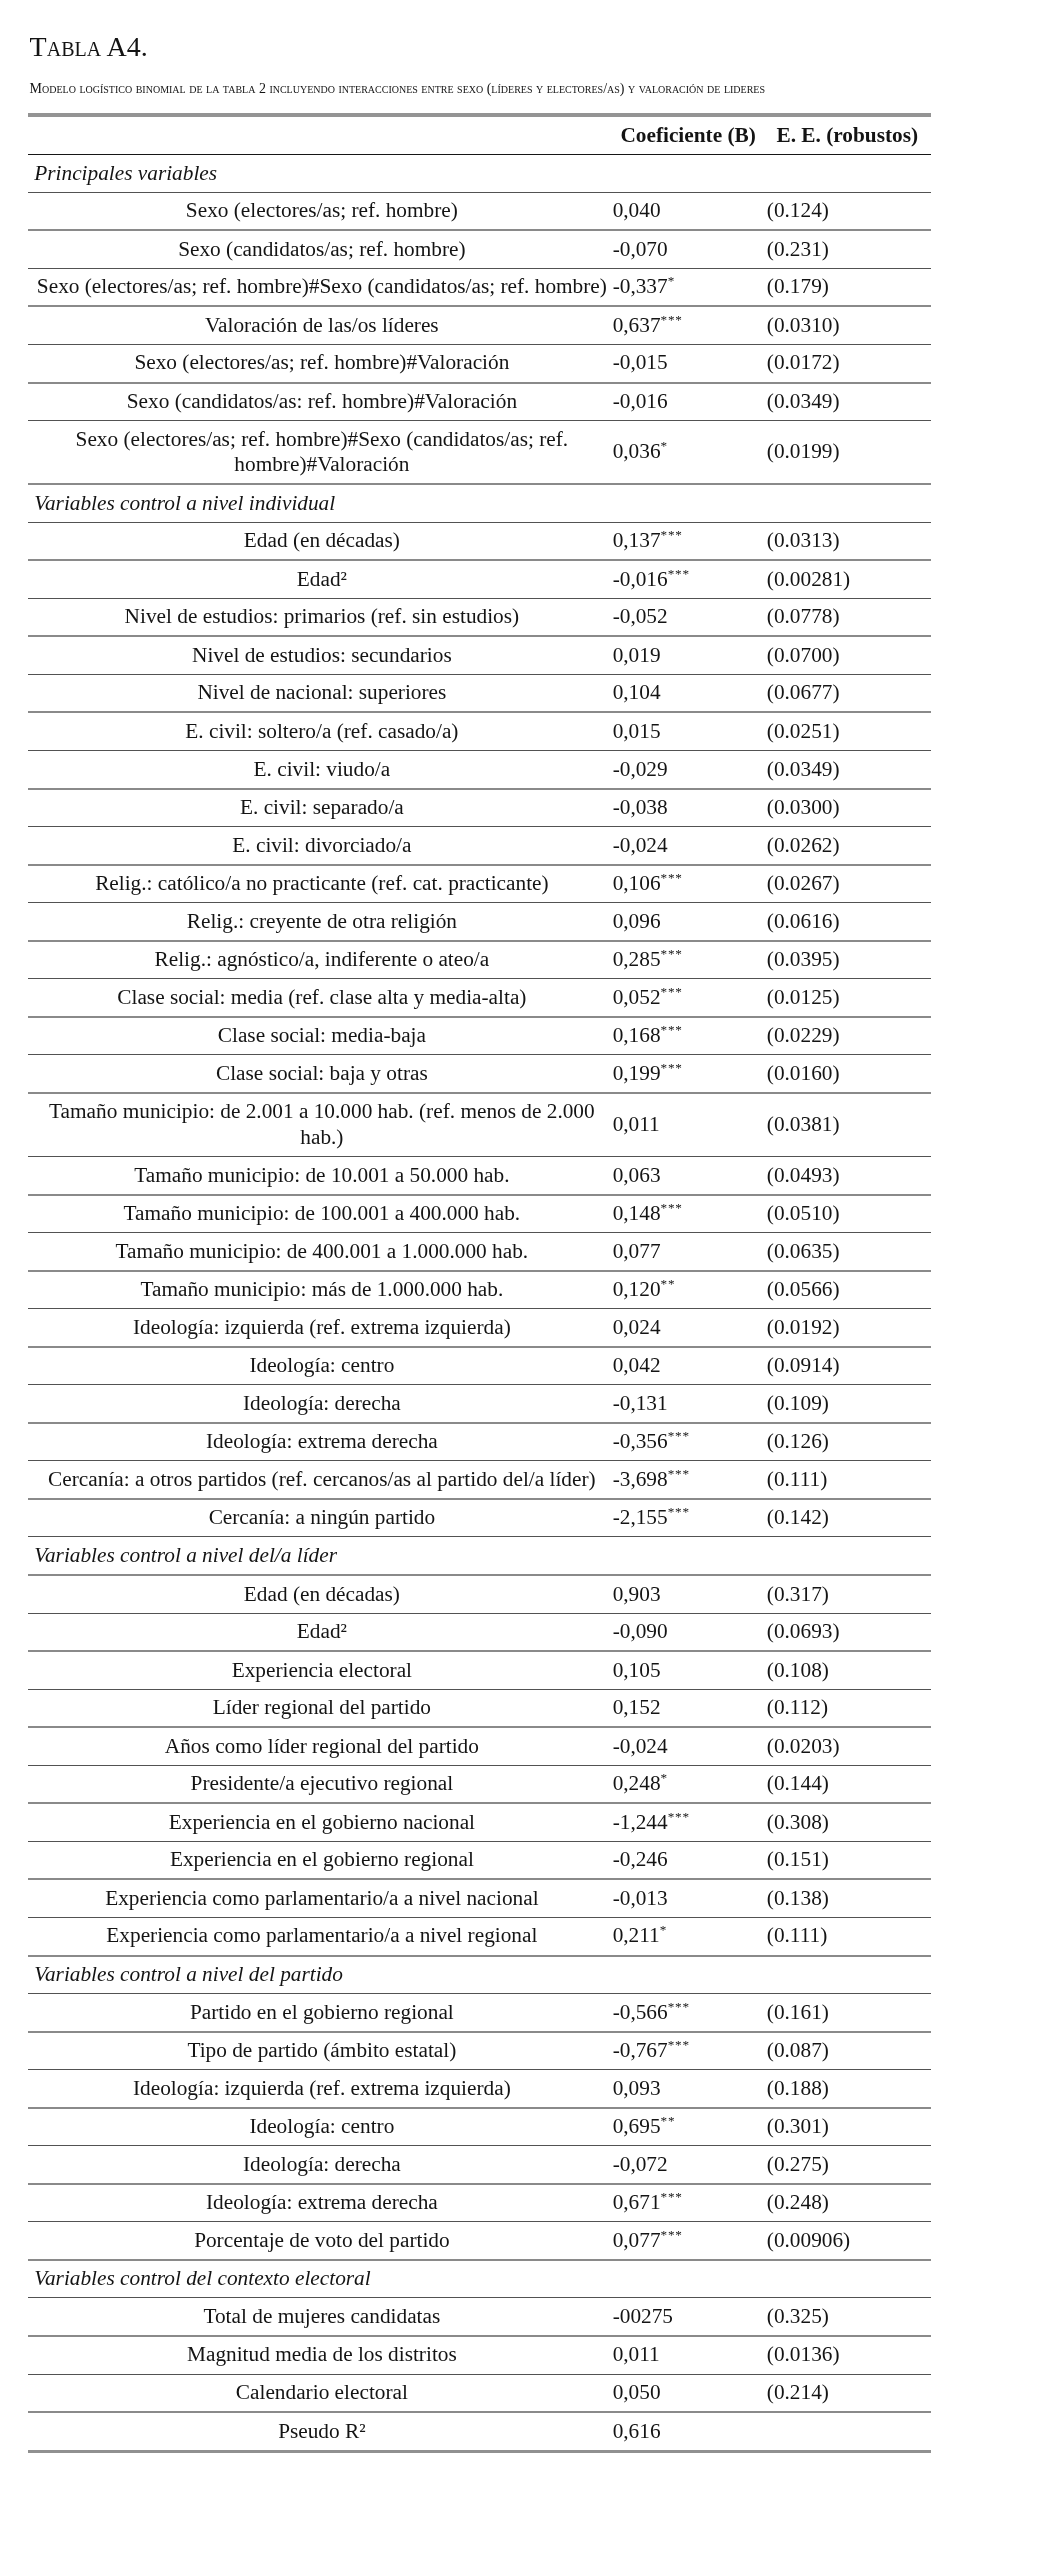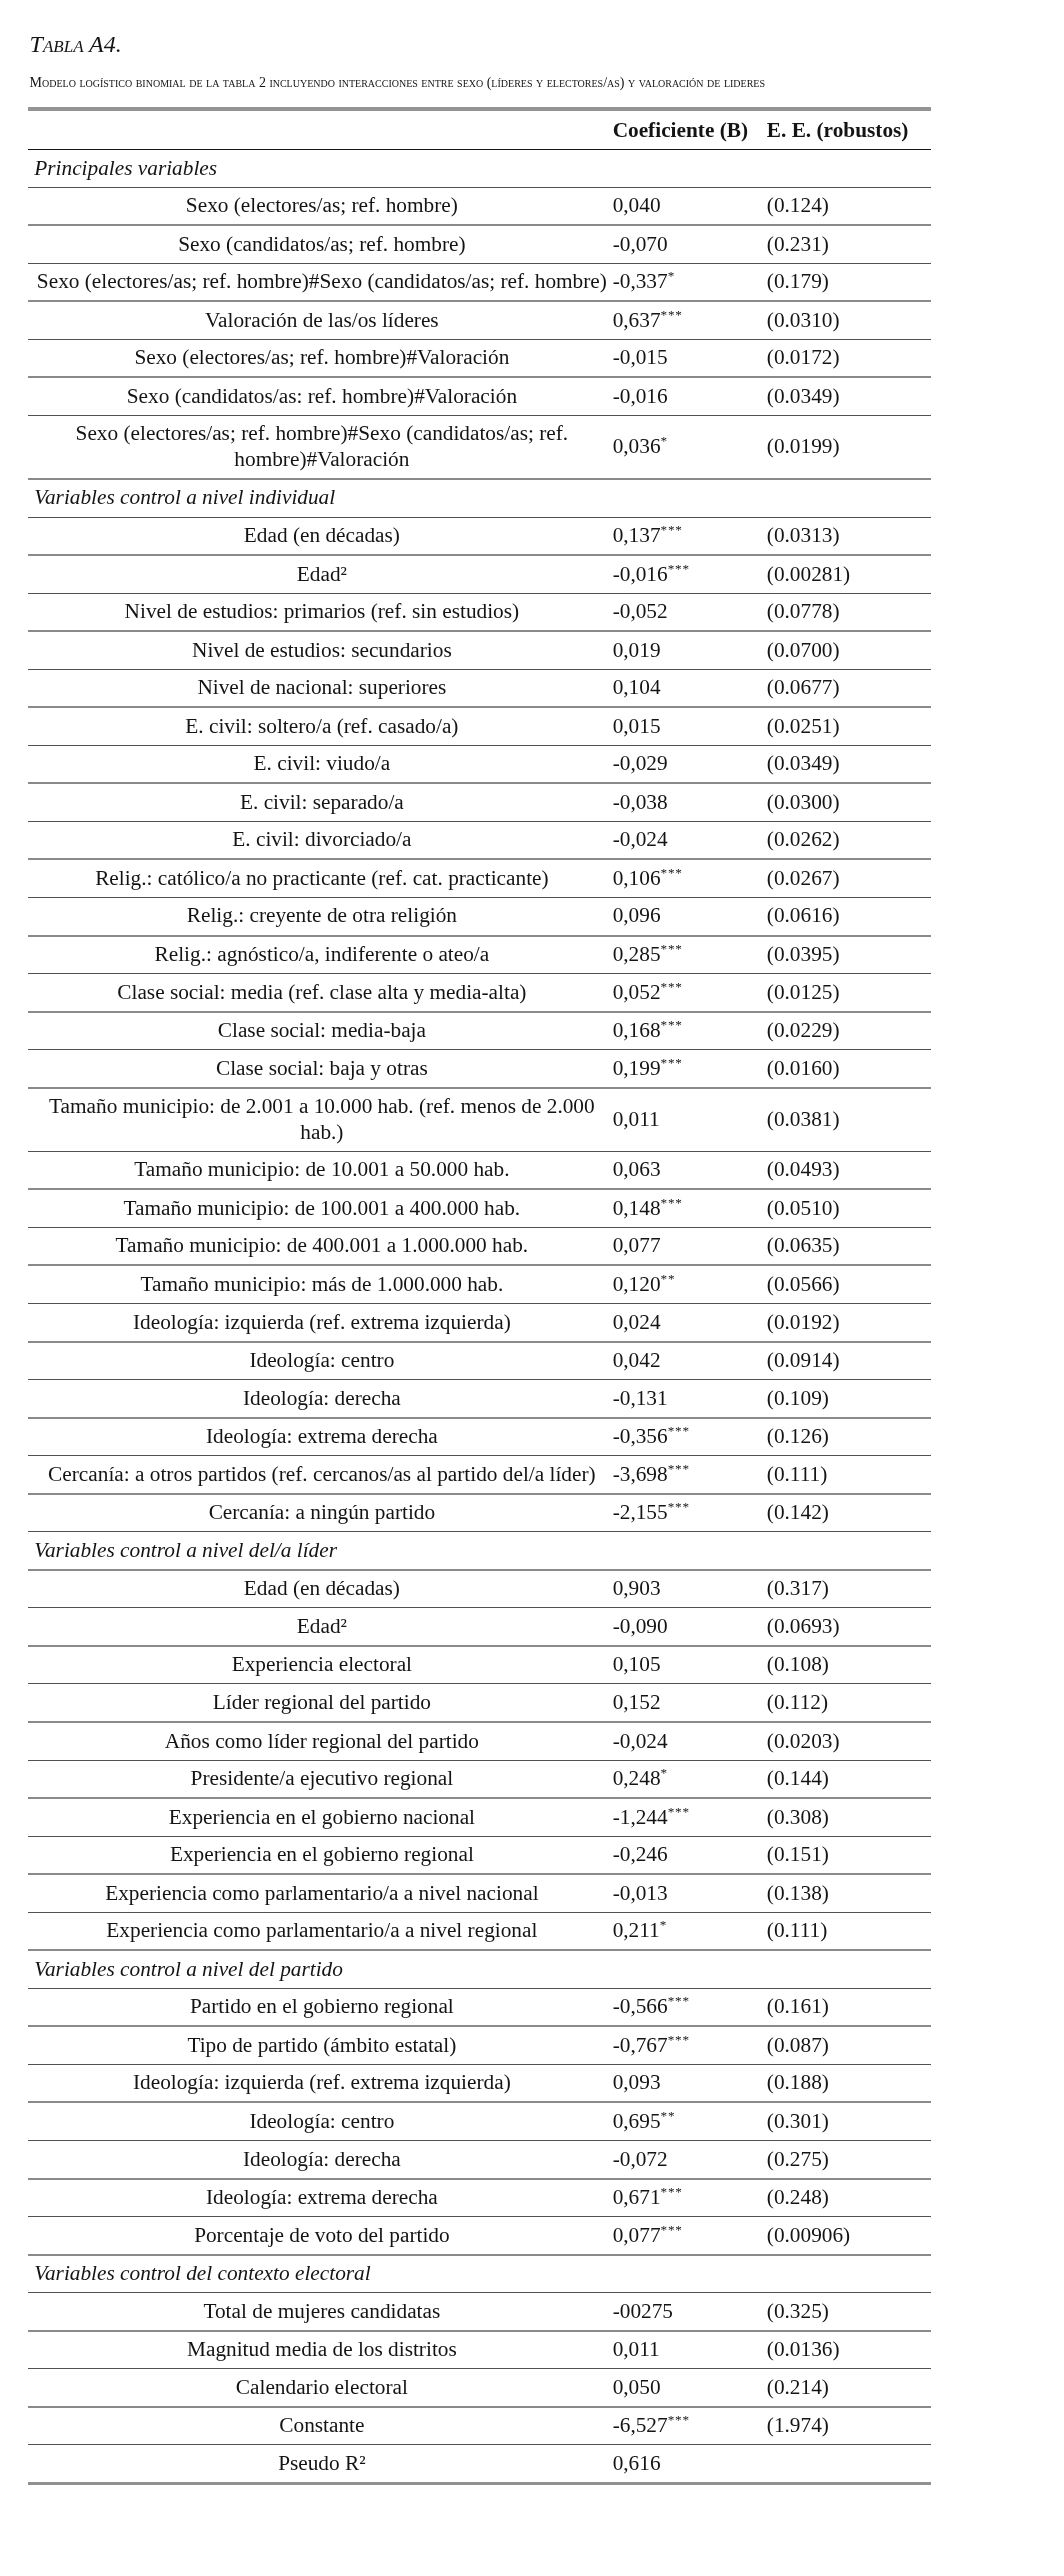--- a/index.html
+++ b/index.html
@@ -10,44 +10,43 @@
   .page {
     box-sizing: border-box;
     width: 1065px;
     min-height: 2576px;
     padding: 24px 30px 32px 28px;
     color: #141414;
     font-family: "Liberation Serif", "DejaVu Serif", serif;
   }
   .title {
     font-variant: small-caps;
-    font-size: 24px;
+    font-size: 28px;
     line-height: 1.3;
     margin: 4.7px 0 12.6px 1.6px;
-    font-style: italic;
   }
   .subtitle {
     font-variant: small-caps;
     font-size: 14px;
     line-height: 1.6;
     width: 908px;
     margin: 0 0 12.6px 1.6px;
   }
   table.model-table {
     border-collapse: collapse;
     width: 903px;
     table-layout: fixed;
   }
   col.c-label { width: 584px; }
   col.c-coef  { width: 154px; }
   col.c-se    { width: 164px; }
   thead th {
     font-weight: bold;
     font-size: 21.3px;
-    text-align: left;
+    text-align: center;
     padding: 6.3px 3.2px 6.3px 0;
     border-top: 4px solid #949494;
     border-bottom: 1.6px solid #161616;
   }
   tbody td {
     font-size: 21.3px;
     line-height: 1.2;
     padding: 5.5px 3.2px 5.5px 0;
     vertical-align: middle;
     border-bottom: 1.6px solid #525252;
@@ -364,25 +363,20 @@
           <td class="lbl">Magnitud media de los distritos</td>
           <td class="val">0,011</td>
           <td class="val">(0.0136)</td>
         </tr>
         <tr>
           <td class="lbl">Calendario electoral</td>
           <td class="val">0,050</td>
           <td class="val">(0.214)</td>
         </tr>
         <tr>
-          <td class="lbl">Constante</td>
-          <td class="val">-6,527<sup class="stars">***</sup></td>
-          <td class="val">(1.974)</td>
-        </tr>
-        <tr>
           <td class="lbl">Pseudo R²</td>
           <td class="val">0,616</td>
           <td class="val"></td>
         </tr>
       </tbody>
   </table>
 
 </div>
 
 

